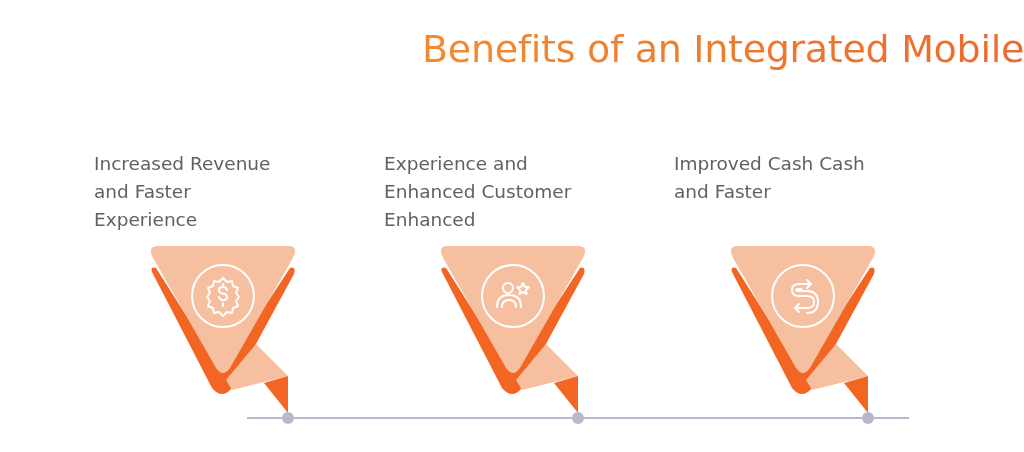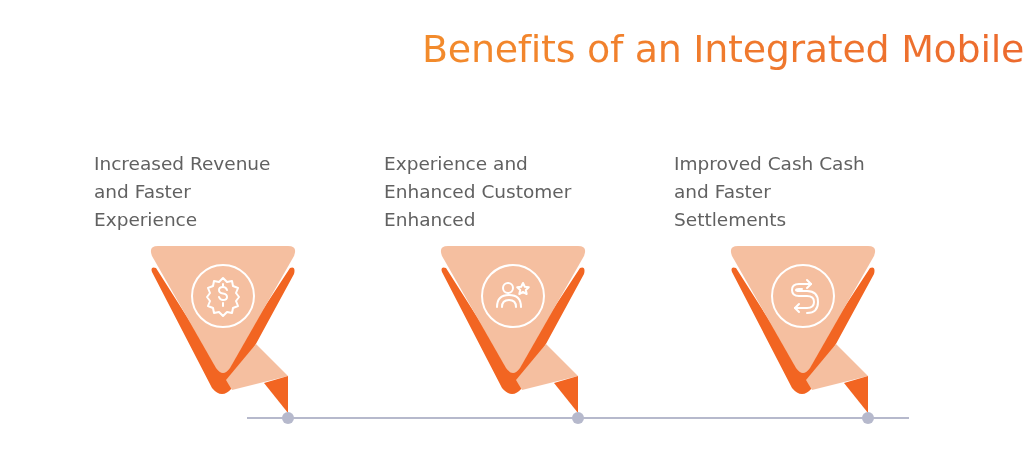--- a/index.html
+++ b/index.html
@@ -32,21 +32,20 @@
   <span>Experience</span>
 </div>
 <div class="label" style="left:384px;">
   <span>Experience and</span>
   <span>Enhanced Customer</span>
   <span>Enhanced</span>
 </div>
 <div class="label" style="left:674px;">
   <span>Improved Cash Cash</span>
   <span>and Faster</span>
-  <span>Settlements</span>
 </div>
 
 <svg class="art" width="1024" height="452" viewBox="0 0 1024 452">
   <defs>
     <g id="marker">
 
       <path d="M152 272 Q150 266 156 268 L222 372 L290 268 Q296 266 294 274 L232 388 Q222 400 212 388 Z" fill="#f26522"></path>
 
       <path d="M256 344 L288 376 L232 390 L226 380 Z" fill="#f5bfa0"></path>
 

